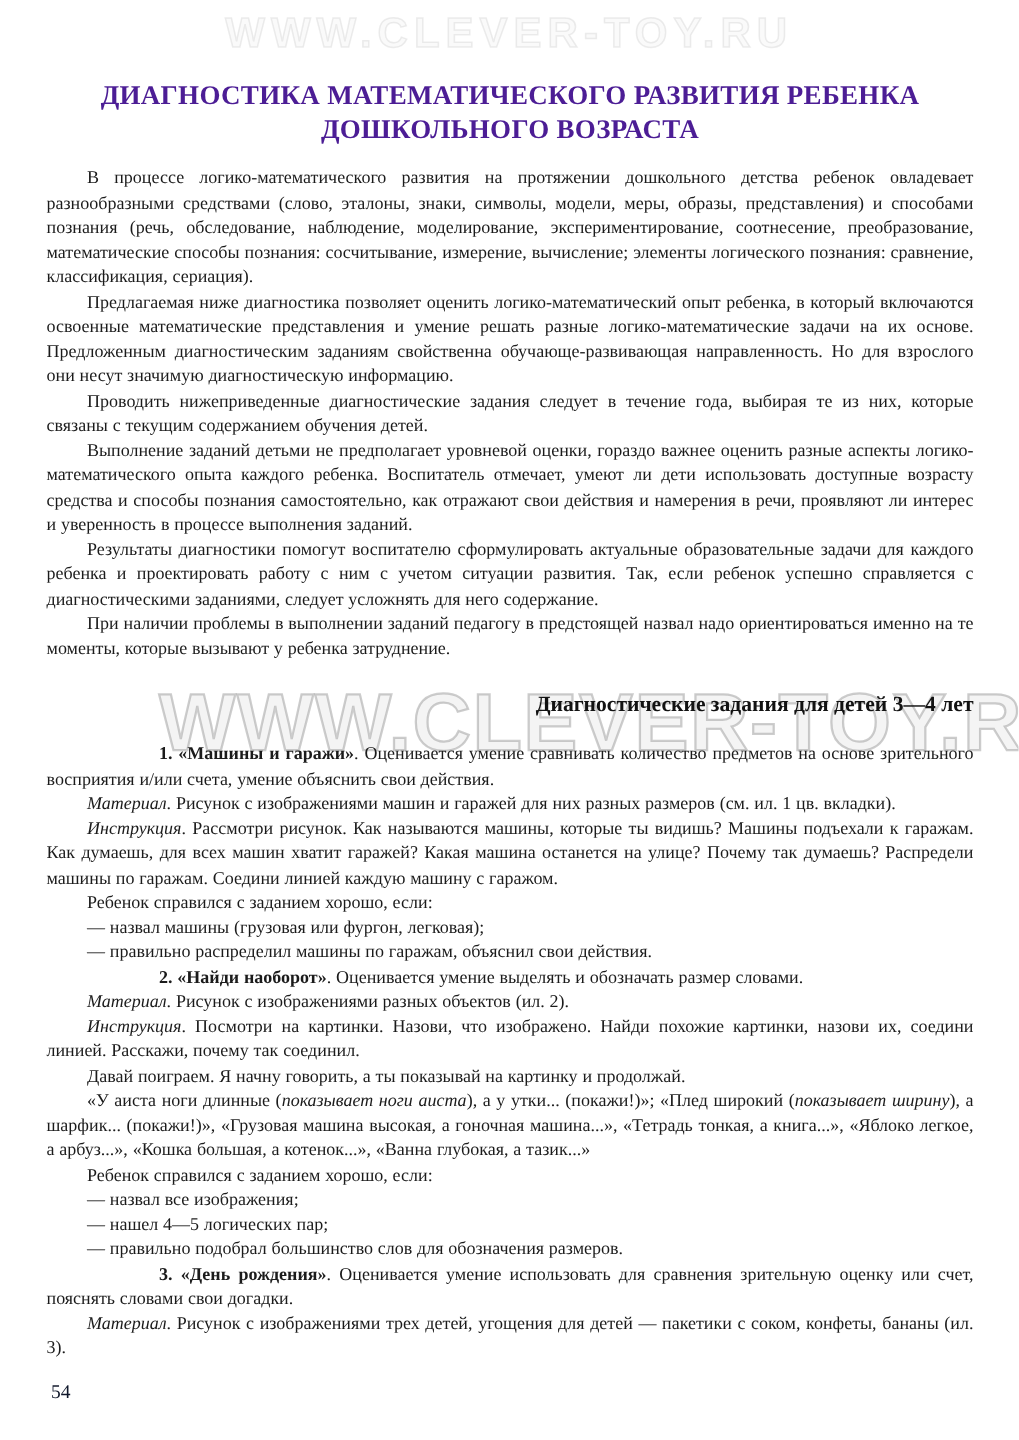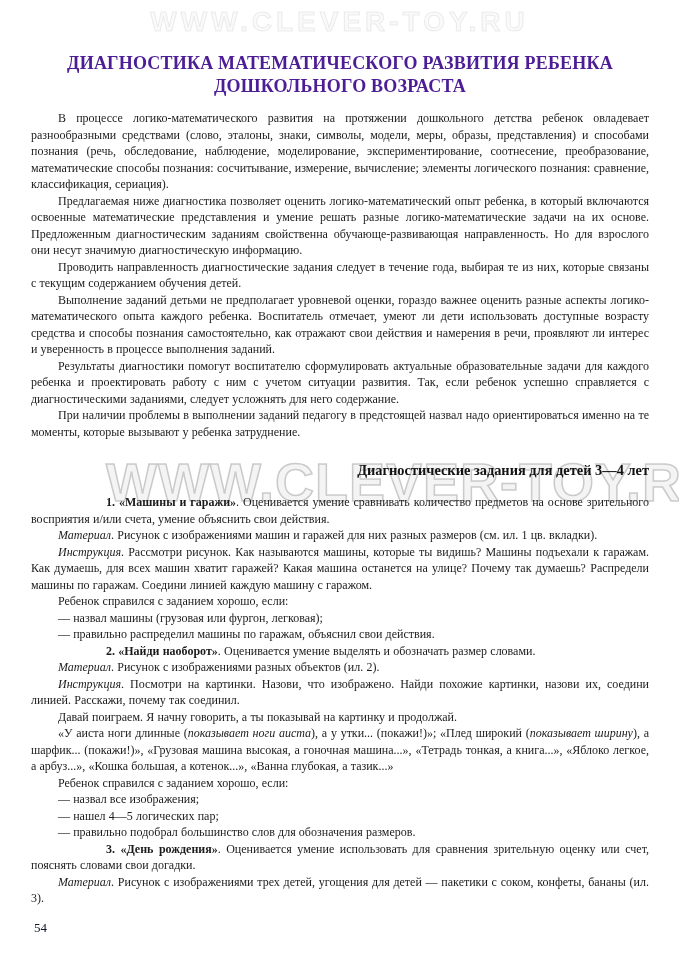--- a/index.html
+++ b/index.html
@@ -48,21 +48,21 @@
 </head>
 <body>
 
 <div class="sheet">
   <div class="wm wm-top">WWW.CLEVER-TOY.RU</div>
   <div class="wm wm-mid">WWW.CLEVER-TOY.RU</div>
   <div class="content">
       <h1 class="title"><span>ДИАГНОСТИКА МАТЕМАТИЧЕСКОГО РАЗВИТИЯ РЕБЕНКА ДОШКОЛЬНОГО ВОЗРАСТА</span></h1>
       <p class="para"><span>В процессе логико-математического развития на протяжении дошкольного детства ребенок овладевает разнообразными средствами (слово, эталоны, знаки, символы, модели, меры, образы, представления) и способами познания (речь, обследование, наблюдение, моделирование, экспериментирование, соотнесение, преобразование, математические способы познания: сосчитывание, измерение, вычисление; элементы логического познания: сравнение, классификация, сериация).</span></p>
       <p class="para"><span>Предлагаемая ниже диагностика позволяет оценить логико-математический опыт ребенка, в который включаются освоенные математические представления и умение решать разные логико-математические задачи на их основе. Предложенным диагностическим заданиям свойственна обучающе-развивающая направленность. Но для взрослого они несут значимую диагностическую информацию.</span></p>
-      <p class="para"><span>Проводить направленность диагностические задания следует в течение года, выбирая те из них, которые связаны с текущим содержанием обучения детей.</span></p>
+      <p class="para"><span>Проводить нижеприведенные диагностические задания следует в течение года, выбирая те из них, которые связаны с текущим содержанием обучения детей.</span></p>
       <p class="para"><span>Выполнение заданий детьми не предполагает уровневой оценки, гораздо важнее оценить разные аспекты логико-математического опыта каждого ребенка. Воспитатель отмечает, умеют ли дети использовать доступные возрасту средства и способы познания самостоятельно, как отражают свои действия и намерения в речи, проявляют ли интерес и уверенность в процессе выполнения заданий.</span></p>
       <p class="para"><span>Результаты диагностики помогут воспитателю сформулировать актуальные образовательные задачи для каждого ребенка и проектировать работу с ним с учетом ситуации развития. Так, если ребенок успешно справляется с диагностическими заданиями, следует усложнять для него содержание.</span></p>
       <p class="para"><span>При наличии проблемы в выполнении заданий педагогу в предстоящей назвал надо ориентироваться именно на те моменты, которые вызывают у ребенка затруднение.</span></p>
       <h2 class="heading"><span>Диагностические задания для детей 3—4 лет</span></h2>
       <p class="para"><span class="b">1. «Машины и гаражи»</span><span>. Оценивается умение сравнивать количество предметов на основе зрительного восприятия и/или счета, умение объяснить свои действия.</span></p>
       <p class="para"><span class="i">Материал</span><span>. Рисунок с изображениями машин и гаражей для них разных размеров (см. ил. 1 цв. вкладки).</span></p>
       <p class="para"><span class="i">Инструкция</span><span>. Рассмотри рисунок. Как называются машины, которые ты видишь? Машины подъехали к гаражам. Как думаешь, для всех машин хватит гаражей? Какая машина останется на улице? Почему так думаешь? Распредели машины по гаражам. Соедини линией каждую машину с гаражом.</span></p>
       <p class="para"><span>Ребенок справился с заданием хорошо, если:</span></p>
       <p class="para"><span>— назвал машины (грузовая или фургон, легковая);</span></p>
       <p class="para"><span>— правильно распределил машины по гаражам, объяснил свои действия.</span></p>

